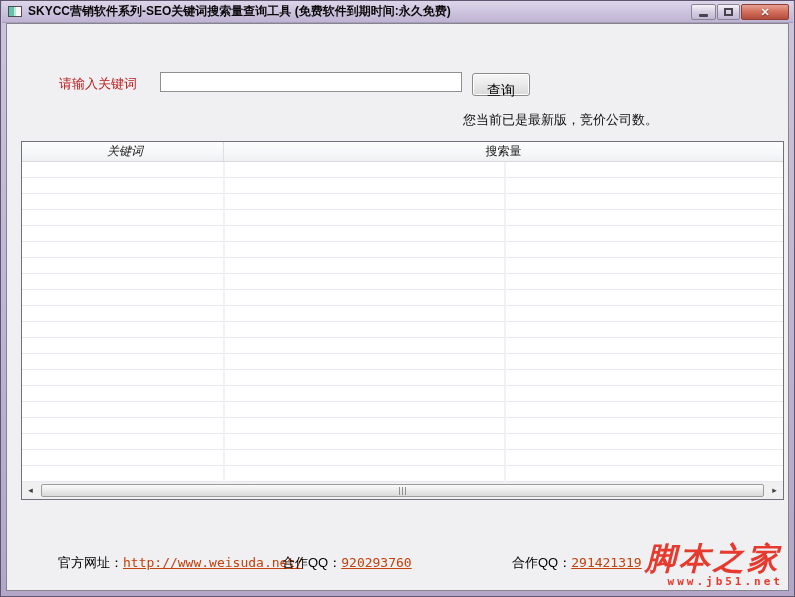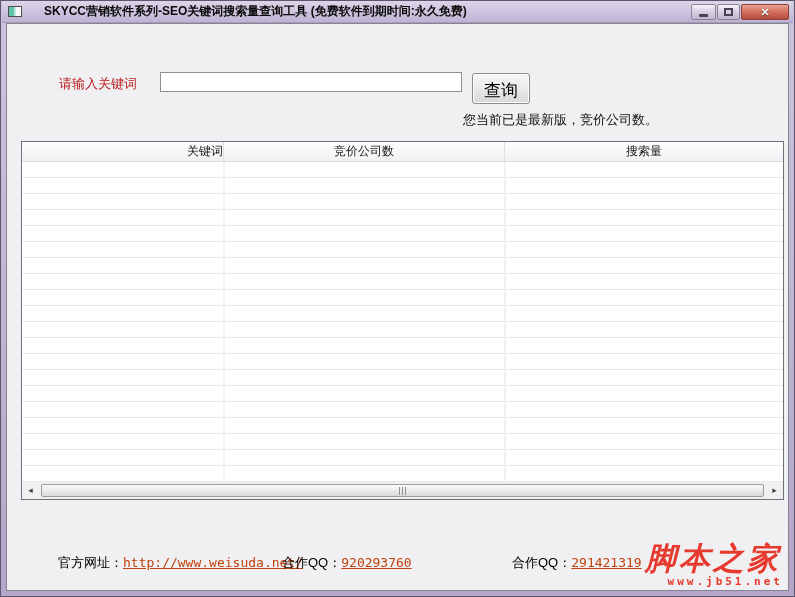--- a/index.html
+++ b/index.html
@@ -9,57 +9,57 @@
   .window{position:relative;width:795px;height:597px;
     background:linear-gradient(180deg,#cdc4dd,#b3a6c9);
     border:1px solid #5d566f;}
 
   
   .titlebar{position:absolute;left:1px;top:0;right:1px;height:22px;display:flex;align-items:center;
     background:linear-gradient(180deg,#ddd6e9 0%,#cfc6e0 45%,#bfb3d3 100%);
     border-bottom:1px solid #a89cbd;}
   .app-icon{width:14px;height:11px;margin:0 6px 0 6px;border:1px solid #4e4e52;
     background:linear-gradient(90deg,#62c4a8 0 5px,#bfe7d8 5px 7px,#fafafa 7px);}
-  .title-text{font-size:12px;font-weight:bold;color:#0a0a0a;white-space:nowrap;margin-left:16px;}
+  .title-text{font-size:12px;font-weight:bold;color:#0a0a0a;white-space:nowrap;}
   .win-buttons{position:absolute;right:4px;top:3px;display:flex;gap:1px;}
   .win-btn{height:16px;border:1px solid #8a8494;border-radius:2px;
     background:linear-gradient(180deg,#f5f3f8,#d6cee2 50%,#c2b7d4);
     display:flex;align-items:center;justify-content:center;padding:0;cursor:default;}
   .btn-min{width:25px;}
   .btn-max{width:23px;}
   .btn-close{width:48px;border-color:#8f3f35;
     background:linear-gradient(180deg,#e7a296 0%,#d5715f 45%,#b34c3c 100%);}
   .glyph-min{display:block;width:9px;height:3px;background:#47444e;margin-top:7px;border-radius:1px;}
   .glyph-max{display:block;width:9px;height:8px;border:2px solid #47444e;background:transparent;}
   .glyph-close{font-size:11px;font-weight:bold;color:#f2f2f2;line-height:1;
     text-shadow:0 1px 1px rgba(60,10,5,.65);}
 
   
   .client{position:absolute;left:5px;top:22px;right:5px;bottom:5px;
     background:#f0eff1;border:1px solid #86858d;}
 
   .kw-label{position:absolute;left:52px;top:51px;font-size:13px;color:#b91c1c;}
   .kw-input{position:absolute;left:153px;top:48px;width:302px;height:20px;
     border:1px solid #8f8f8f;background:#fff;font-size:13px;padding:1px 3px;outline:none;}
-  .query-btn{position:absolute;left:465px;top:49px;width:58px;height:31px;
-    border:1px solid #8b8b8b;border-radius:3px;font-size:17px;color:#000;
+  .query-btn{position:absolute;left:465px;top:49px;width:58px;height:23px;
+    border:1px solid #8b8b8b;border-radius:3px;font-size:14px;color:#000;
     background:linear-gradient(180deg,#f6f6f6,#ececec 45%,#d8d8d8);
     box-shadow:inset 0 0 0 1px #ffffff;line-height:17px;padding:8px;cursor:default;}
 
   .update-msg{position:absolute;left:0;top:87px;width:651px;text-align:right;
     font-size:13px;color:#111;}
 
   
   .table{position:absolute;left:14px;top:117px;width:763px;height:359px;
     border:1px solid #71717b;background:#fff;}
   .thead{display:flex;height:20px;
     background:linear-gradient(180deg,#fdfdfe,#f4f5f7 75%,#eef0f2);
     border-bottom:1px solid #d8dade;}
   .hcell{font-size:12px;color:#1a1a1a;line-height:19px;cursor:default;}
-  .hcell-1{width:202px;padding-left:5px;text-align:right;border-right:1px solid #dddde2;}
+  .hcell-1{width:202px;padding-left:5px;text-align:center;border-right:1px solid #dddde2;font-style:italic;}
   .hcell-2{width:281px;text-align:center;border-right:1px solid #dddde2;}
   .hcell-3{flex:1;text-align:center;}
   .tbody{position:relative;height:320px;
     background:repeating-linear-gradient(180deg,#ffffff 0 15px,#e7e9ee 15px 16px);}
   .vline{position:absolute;top:0;bottom:0;width:2px;background:#f1f2f5;}
   .vline-1{left:201px;}
   .vline-2{left:482px;}
 
   
   .hscroll{position:absolute;left:0;right:0;bottom:0;height:17px;background:#f1f0f0;
@@ -109,21 +109,20 @@
 
     <span class="kw-label">请输入关键词</span>
     <input class="kw-input" type="text" value="" style="">
     <button class="query-btn">查询</button>
 
     <div class="update-msg">您当前已是最新版，竞价公司数。</div>
 
     <div class="table">
       <div class="thead">
         <div class="hcell hcell-1">关键词</div>
-        <div class="hcell hcell-2">竞价公司数</div>
         <div class="hcell hcell-3">搜索量</div>
       </div>
       <div class="tbody">
         <div class="vline vline-1"></div>
         <div class="vline vline-2"></div>
       </div>
       <div class="hscroll">
         <span class="sb-arrow">◂</span>
         <div class="sb-thumb">
           <span class="grip-line"></span>

